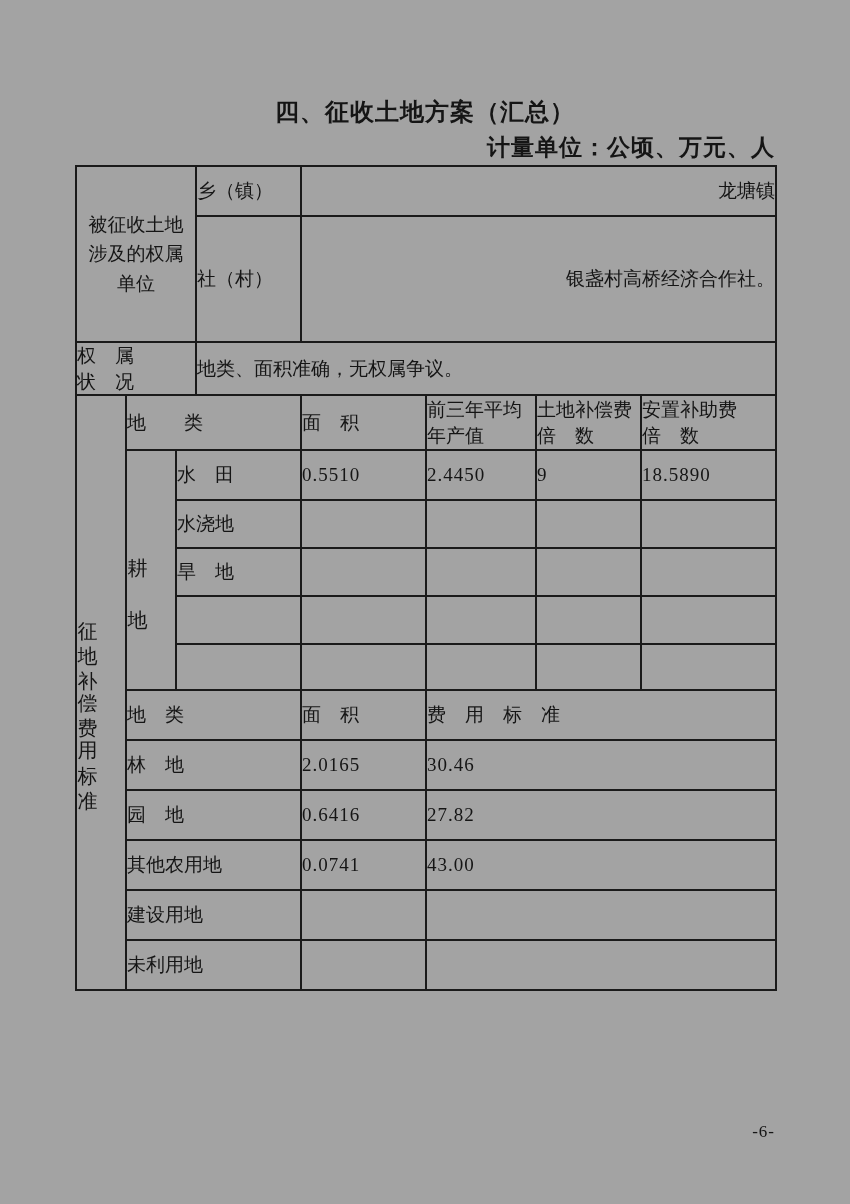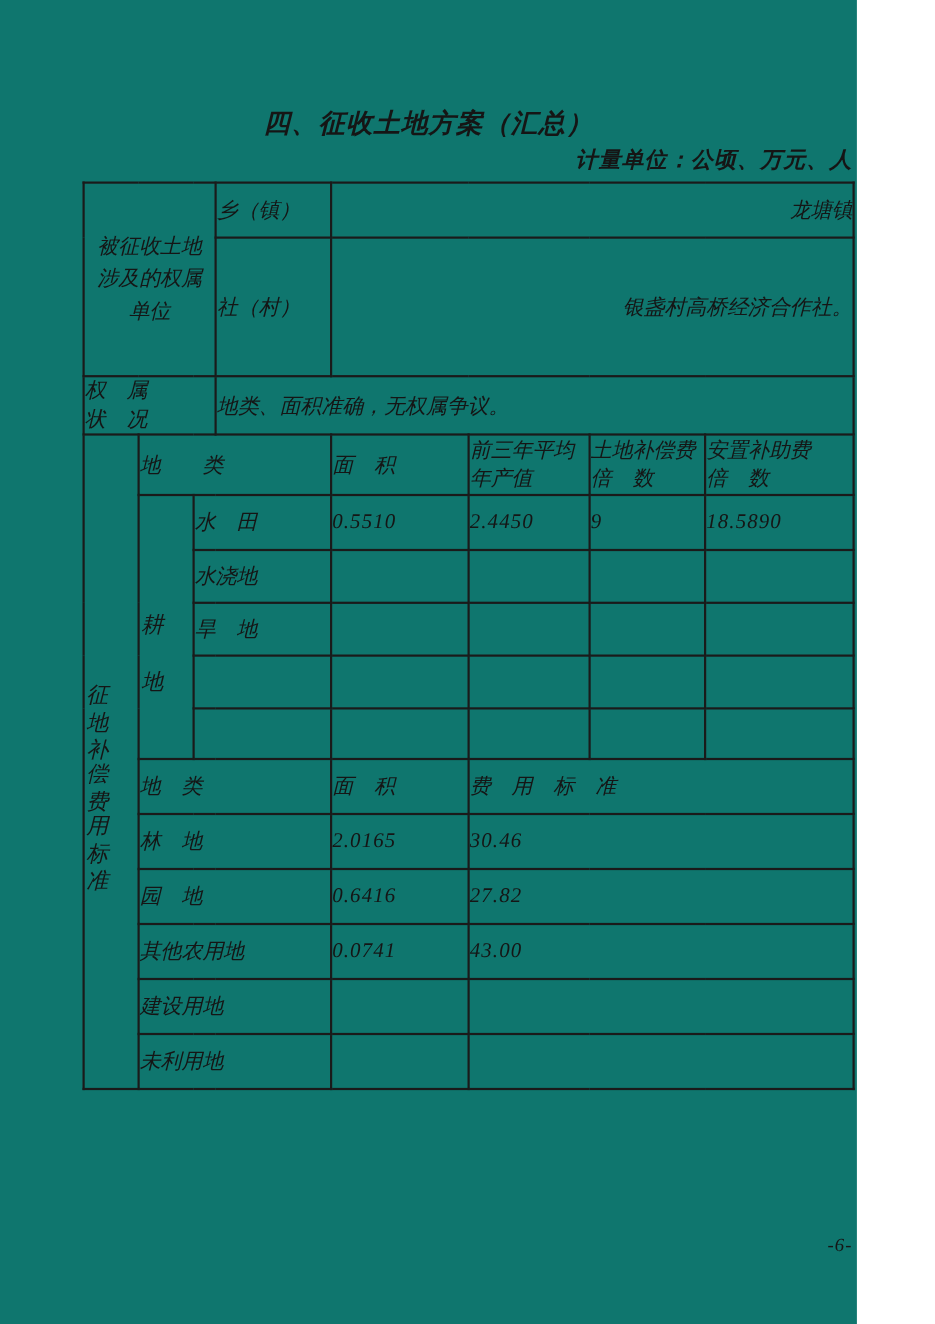--- a/index.html
+++ b/index.html
@@ -2,46 +2,45 @@
 <html><head>
 <meta charset="utf-8">
 <style>
   html, body {
     margin: 0;
     padding: 0;
     background: #ffffff;
   }
   .page {
     position: relative;
-    width: 779px;
+    width: 850px;
     height: 1204px;
-    background: #0f766e;
+    background: #a3a3a3;
     color: #151515;
     font-family: "Liberation Serif", "DejaVu Serif", serif;
     overflow: hidden;
-    font-style: italic;
   }
   .doc-title {
     position: absolute;
     top: 96px;
     left: 0;
     width: 100%;
     text-align: center;
     font-family: "Liberation Sans", "DejaVu Sans", sans-serif;
     font-weight: bold;
     font-size: 24px;
     letter-spacing: 1px;
   }
   .unit-note {
     position: absolute;
     top: 132px;
     left: 75px;
     width: 700px;
     text-align: right;
-    font-size: 20px;
+    font-size: 23px;
     font-weight: 600;
     letter-spacing: 1px;
   }
   table.main {
     position: absolute;
     top: 165px;
     left: 75px;
     width: 700px;
     border-collapse: collapse;
     table-layout: fixed;

